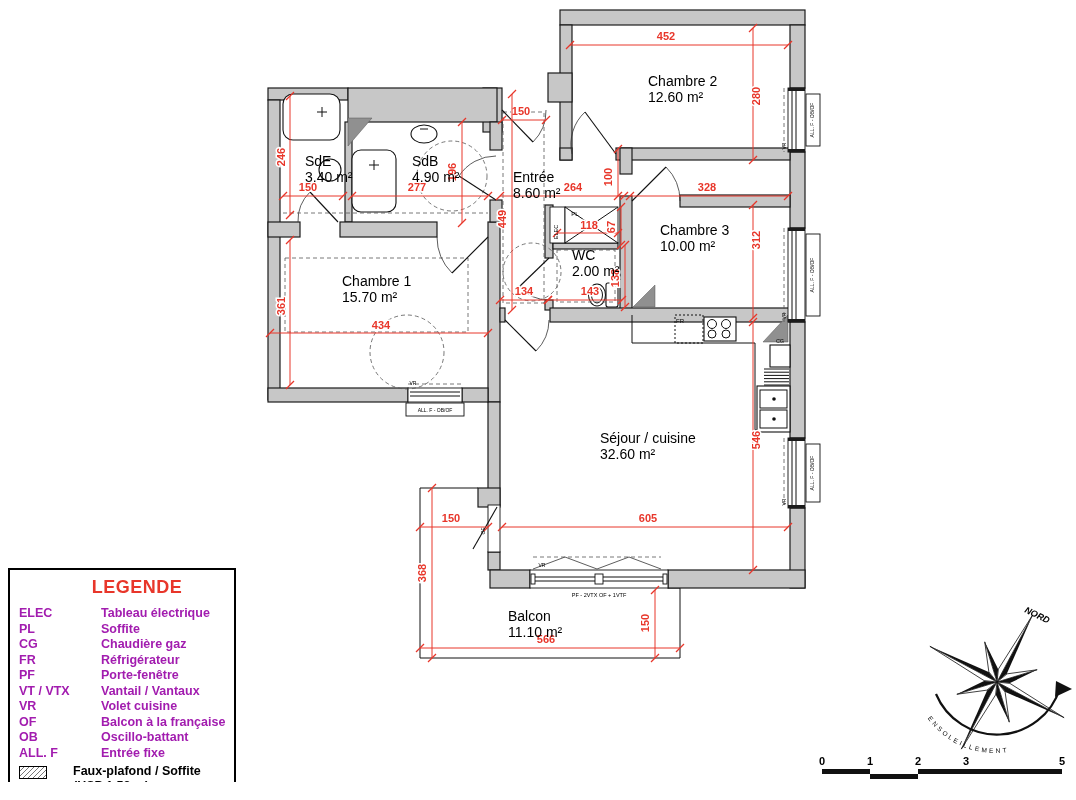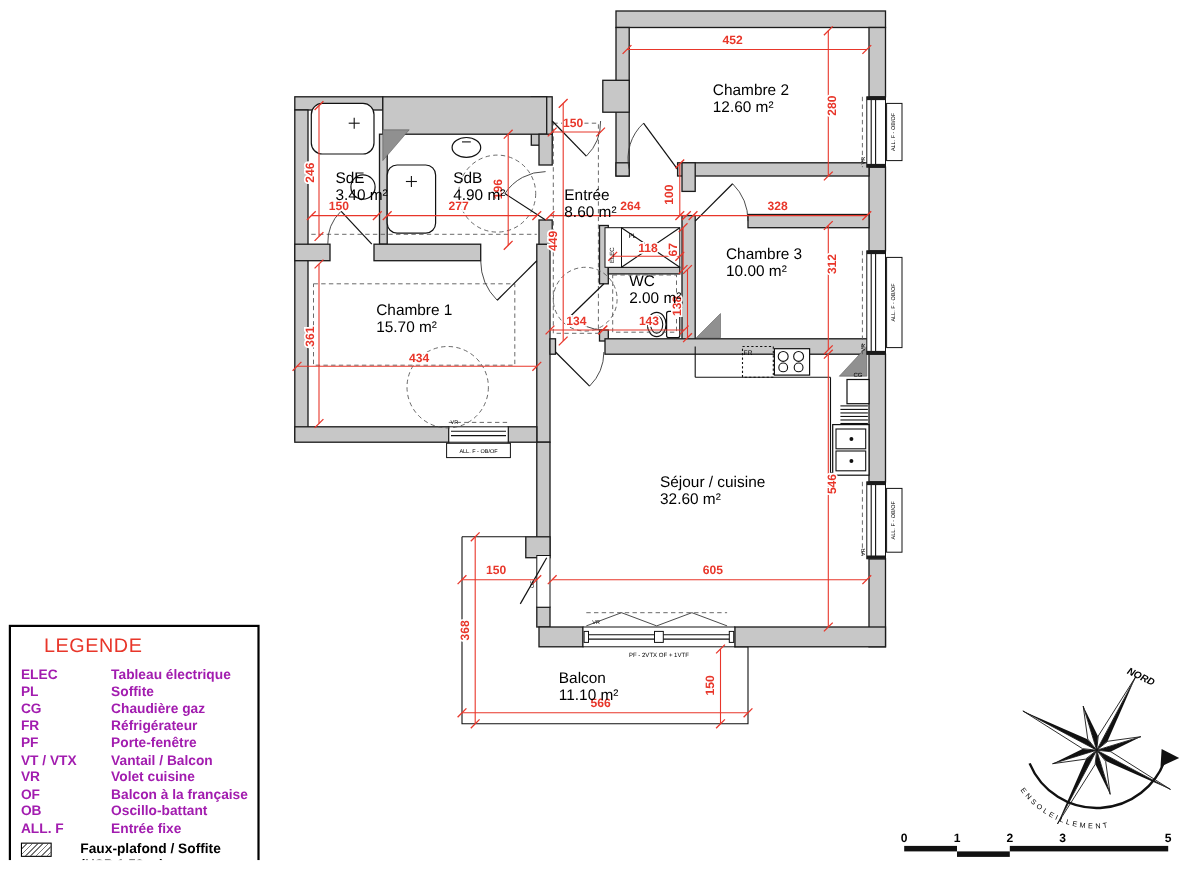--- a/index.html
+++ b/index.html
@@ -12,21 +12,21 @@
   .wbox{fill:#fff;stroke:#111;stroke-width:.9;}
   .dash{stroke:#555;stroke-width:.8;fill:none;stroke-dasharray:4 3;}
   .door{stroke:#333;stroke-width:.8;fill:none;}
   .leaf{stroke:#111;stroke-width:1.1;}
   .tri{fill:#909090;stroke:#555;stroke-width:.5;}
   .roomname{font:14px "Liberation Sans",sans-serif;fill:#000;}
   .tagt{fill:#000;font-family:"Liberation Sans",sans-serif;}
   .dimtxt{font:bold 11px "Liberation Sans",sans-serif;paint-order:stroke;stroke:#fff;stroke-width:3px;}
   .legend{position:absolute;left:8px;top:568px;width:228px;height:224px;border:2px solid #000;
           background:#fff;box-sizing:border-box;}
-  .legend-title{color:#e8362a;font-weight:normal;font-size:18px;margin:7px 0 8px 30px;letter-spacing:.5px;}
+  .legend-title{color:#e8362a;font-weight:bold;font-size:18px;margin:7px 0 8px 30px;letter-spacing:.5px;text-align:center;}
   .lrow{margin-left:9px;line-height:15.5px;font-size:12.5px;font-weight:600;color:#a21caf;white-space:nowrap;}
   .lrow .abbr{display:inline-block;width:82px;}
   .hatch-swatch{display:inline-block;width:26px;height:11px;border:1px solid #000;vertical-align:middle;
           background:repeating-linear-gradient(135deg,#fff 0 2.5px,#777 2.5px 3.5px);}
   .hatch-lbl{display:inline-block;vertical-align:top;margin-left:54px;}
   .hatch-wrap{margin-left:9px;margin-top:3px;font-size:12.5px;font-weight:600;line-height:14.5px;position:relative;}
   .hatch-wrap .hatch-swatch{position:absolute;left:0;top:2px;}
 </style>
 </head>
 <body>
@@ -361,21 +361,21 @@
     </svg>
 
   <div class="legend">
     <div class="legend-title">LEGENDE</div>
     <div id="legend-rows">
         <div class="lrow"><span class="abbr">ELEC</span><span>Tableau électrique</span></div>
         <div class="lrow"><span class="abbr">PL</span><span>Soffite</span></div>
         <div class="lrow"><span class="abbr">CG</span><span>Chaudière gaz</span></div>
         <div class="lrow"><span class="abbr">FR</span><span>Réfrigérateur</span></div>
         <div class="lrow"><span class="abbr">PF</span><span>Porte-fenêtre</span></div>
-        <div class="lrow"><span class="abbr">VT / VTX</span><span>Vantail / Balcon</span></div>
+        <div class="lrow"><span class="abbr">VT / VTX</span><span>Vantail / Vantaux</span></div>
         <div class="lrow"><span class="abbr">VR</span><span>Volet cuisine</span></div>
         <div class="lrow"><span class="abbr">OF</span><span>Balcon à la française</span></div>
         <div class="lrow"><span class="abbr">OB</span><span>Oscillo-battant</span></div>
         <div class="lrow"><span class="abbr">ALL. F</span><span>Entrée fixe</span></div>
         <div class="hatch-wrap"><span class="hatch-swatch"></span><span class="hatch-lbl"><div>Faux-plafond / Soffite</div><div>(HSP 1,58 m)</div></span></div>
       </div>
   </div>
 </div>
 
 </body></html>

